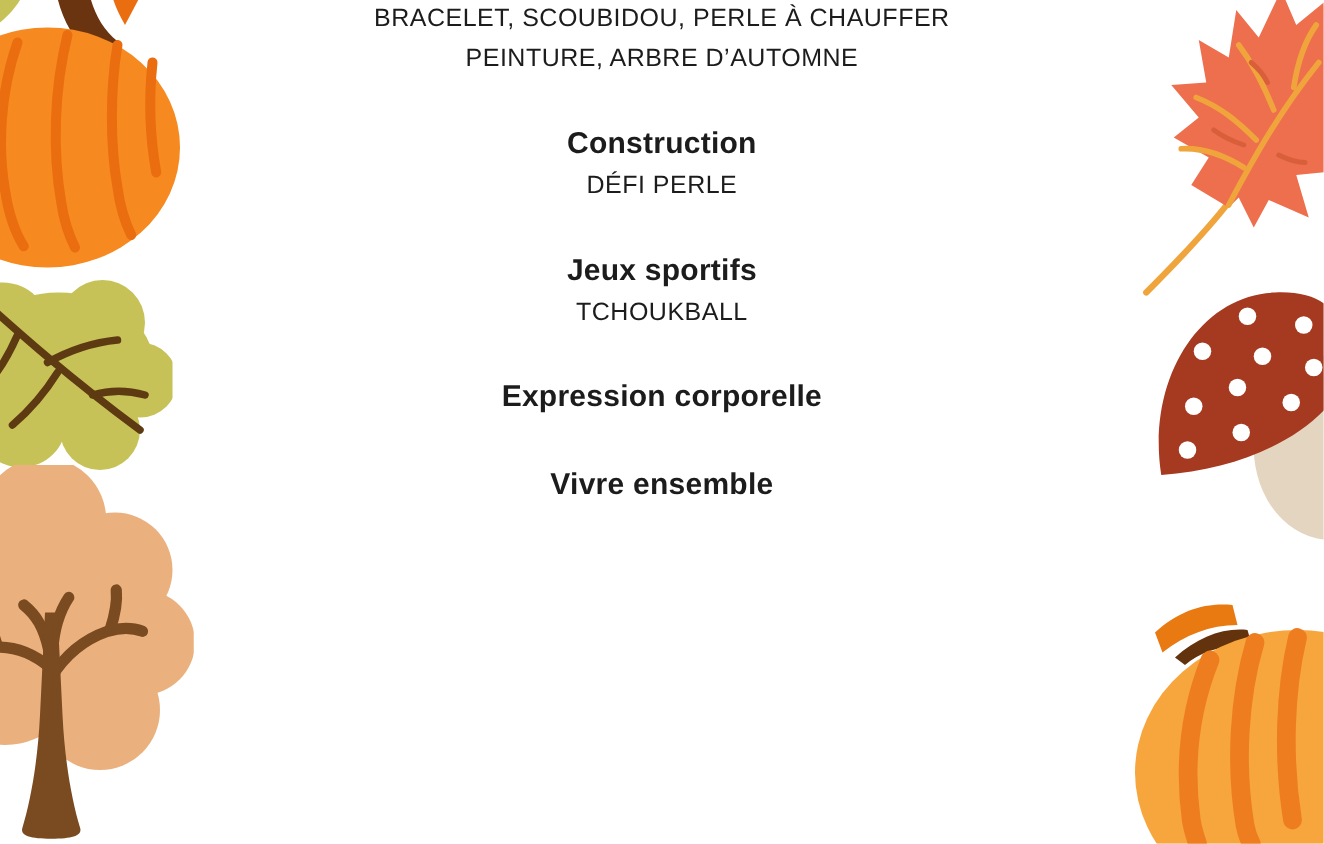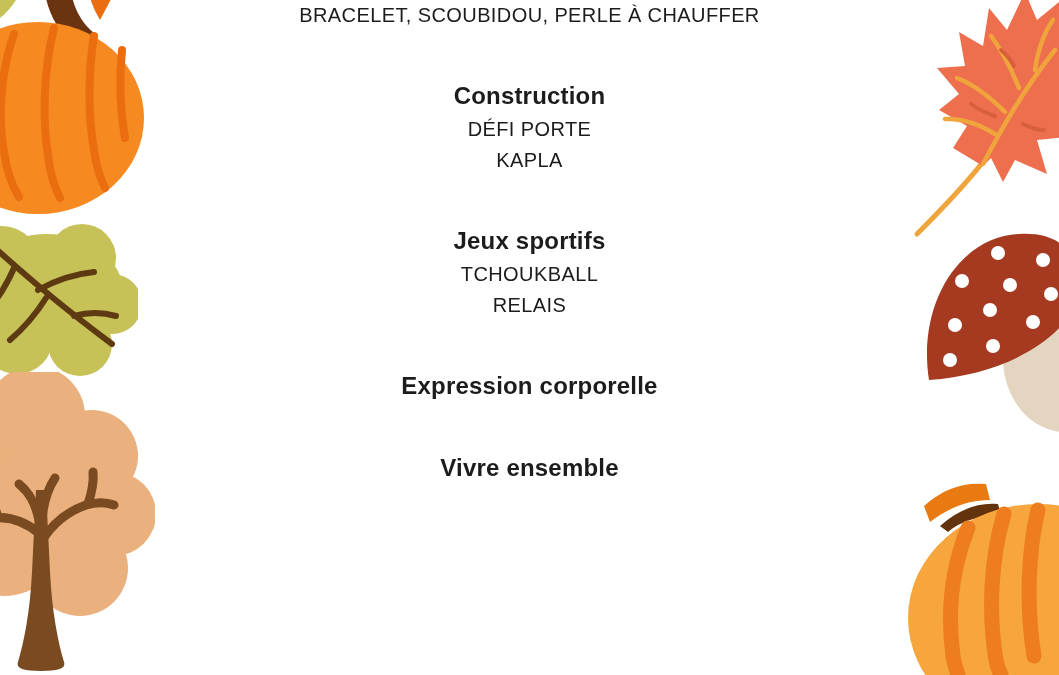--- a/index.html
+++ b/index.html
@@ -19,21 +19,21 @@
   .deco-oak-left     { left:-38px;  top:220px; }
   .deco-mushroom     { left:915px;  top:228px; }
   .deco-tree-bl      { left:-60px;  top:372px; }
   .deco-pumpkin-br   { left:896px;  top:480px; }
 
   .content {
     position:absolute; left:0; top:0; right:0;
     z-index:2; text-align:center; color:#1c1c1c;
   }
   .section { margin:0; }
-  .section + .section { margin-top:46px; }
+  .section + .section { margin-top:34px; }
   .section:last-child { margin-top:24px; }
   .heading {
     font-size:24px; font-weight:700; line-height:36px;
     letter-spacing:0.2px;
   }
   .item {
     font-size:20px; line-height:31.5px; letter-spacing:0.4px;
   }
 </style>
 </head>
@@ -143,32 +143,31 @@
       <path d="M 72 48 C 56 88 51 132 57 176 C 58 183 60 189 62 195"></path>
       <path d="M 108 34 C 95 78 92 132 100 180 C 101 186 103 191 105 195"></path>
       <path d="M 142 30 C 132 72 130 126 138 176"></path>
     </g>
   </svg>
 
   <div class="content">
 
     <div class="section">
       <div class="item">BRACELET, SCOUBIDOU, PERLE À CHAUFFER</div>
+      <div class="item">PEINTURE, ARBRE D’AUTOMNE</div>
     </div>
 
     <div class="section">
       <div class="heading">Construction</div>
-      <div class="item">DÉFI PORTE</div>
-      <div class="item">KAPLA</div>
+      <div class="item">DÉFI PERLE</div>
     </div>
 
     <div class="section">
       <div class="heading">Jeux sportifs</div>
       <div class="item">TCHOUKBALL</div>
-      <div class="item">RELAIS</div>
     </div>
 
     <div class="section">
       <div class="heading">Expression corporelle</div>
     </div>
 
     <div class="section">
     </div>
 
     <div class="section">

